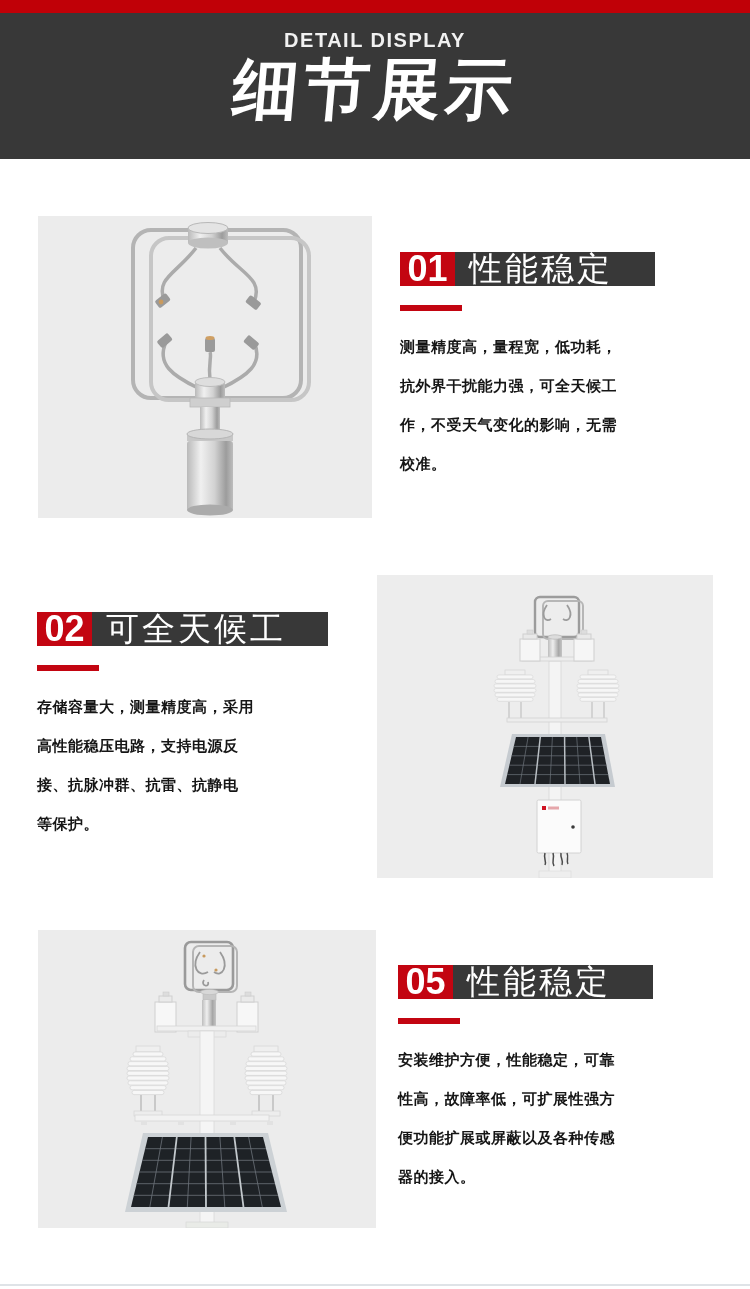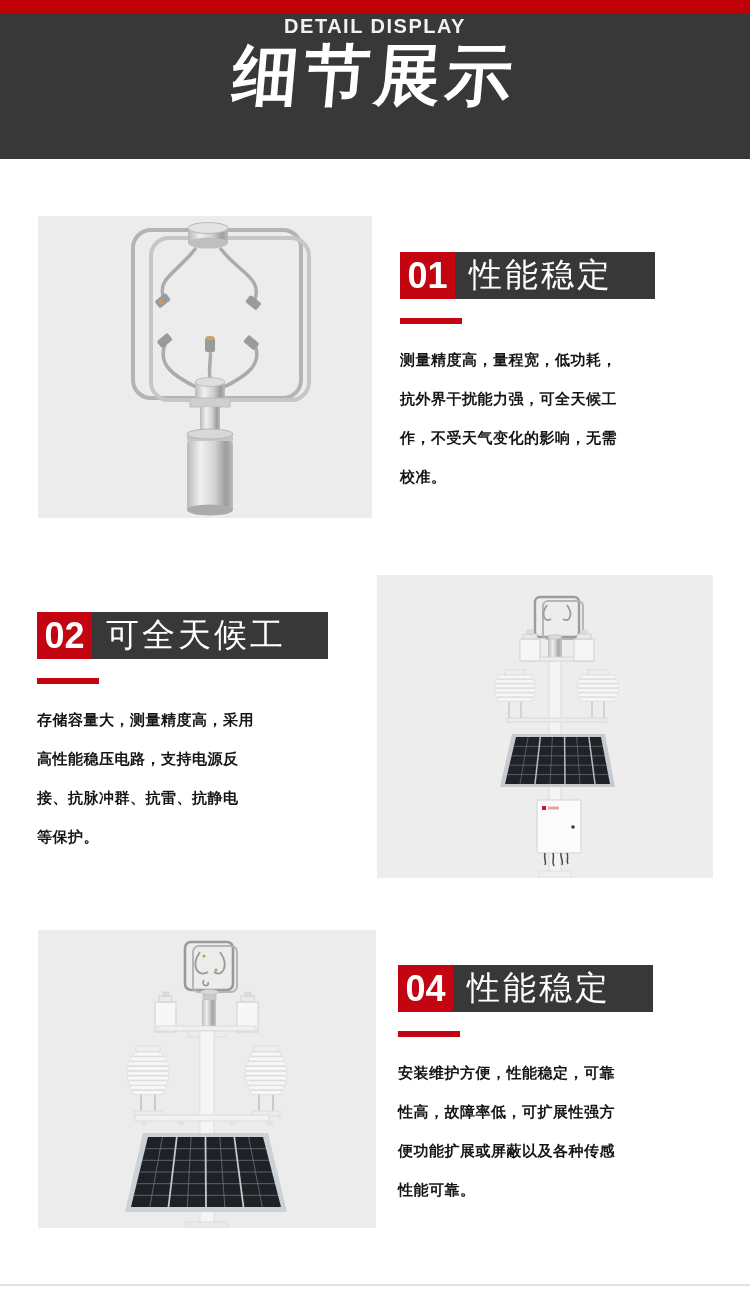--- a/index.html
+++ b/index.html
@@ -3,28 +3,28 @@
 <meta charset="utf-8">
 <style>
   * { margin:0; padding:0; box-sizing:border-box; }
   html,body { background:#ffffff; }
   body { font-family:"Liberation Sans","DejaVu Sans",sans-serif; }
   .page { position:relative; width:750px; height:1289px; margin:0 auto; background:#ffffff; overflow:hidden; }
 
   .top-bar { position:absolute; left:0; top:0; width:750px; height:13px; background:#c00007; }
 
   .hero { position:absolute; left:0; top:13px; width:750px; height:146px; background:#383838; text-align:center; }
-  .hero-sub { padding-top:2px; font-size:20px; font-weight:bold; letter-spacing:1.5px; color:#f1f1f1; }
+  .hero-sub { padding-top:16px; font-size:20px; font-weight:bold; letter-spacing:1.5px; color:#f1f1f1; }
   .hero-title { margin-top:1px; font-size:66px; line-height:72px; font-weight:900; letter-spacing:5px; color:#ffffff; transform:skewX(-5deg); }
 
   .img-card { position:absolute; background:#ececec; }
   .img-card svg { display:block; width:100%; height:100%; }
 
   .txt { position:absolute; }
-  .sec-head { display:inline-flex; height:47px; }
+  .sec-head { display:inline-flex; height:34px; }
   .sec-num { width:55px; background:#c30511; color:#ffffff; font-size:36px; font-weight:bold;
              display:flex; align-items:center; justify-content:center; }
   .sec-title { background:#383838; color:#ffffff; font-size:33px; font-weight:normal; letter-spacing:3px;
                display:flex; align-items:center; padding:0 42px 0 14px; white-space:nowrap; }
   .dash { width:62px; height:6px; background:#c30511; margin-top:19px; }
   .body { margin-top:16px; font-size:15px; line-height:39px; font-weight:600; color:#151515;
           letter-spacing:.5px; white-space:pre-line; }
 
   .bottom-divider { position:absolute; left:0; top:1284px; width:750px; height:2px; background:#dfe3e7; }
 </style>
@@ -293,24 +293,24 @@
           <line x1="167.5" y1="207" x2="168" y2="277"></line>
           <line x1="196.3" y1="207" x2="205.5" y2="277"></line>
         </g>
       </g>
       <rect x="148" y="292" width="42" height="6" fill="#e9ebe7" stroke="#d8d8d8" stroke-width="0.7"></rect>
     </svg>
   </figure>
 
   <div class="txt" style="left:398px;top:965px;width:318px;">
     <div class="sec-head">
-      <span class="sec-num">04</span>
+      <span class="sec-num">05</span>
       <span class="sec-title">性能稳定</span>
     </div>
     <div class="dash"></div>
     <p class="body">安装维护方便，性能稳定，可靠
 性高，故障率低，可扩展性强方
 便功能扩展或屏蔽以及各种传感
-性能可靠。</p>
+器的接入。</p>
   </div>
 
   <div class="bottom-divider"></div>
 </div>
 
 </body></html>

